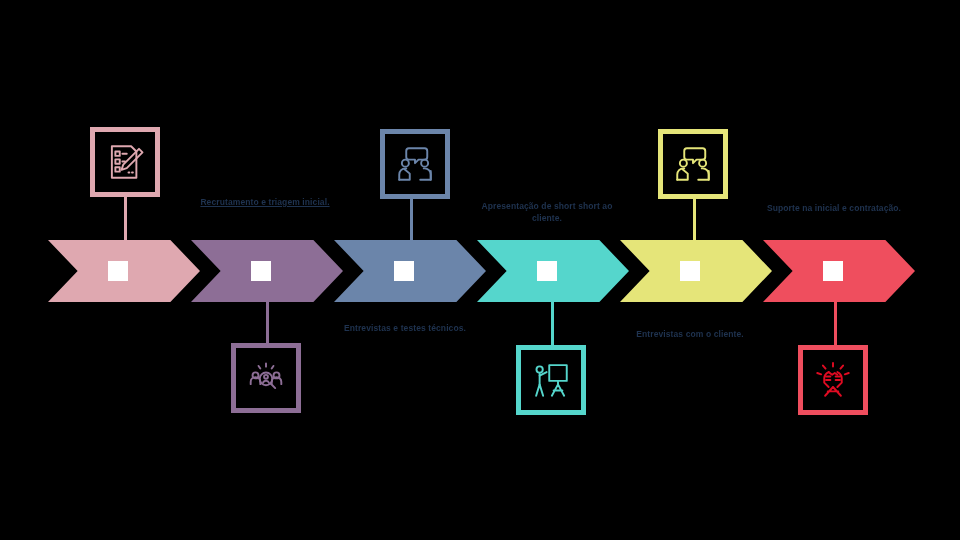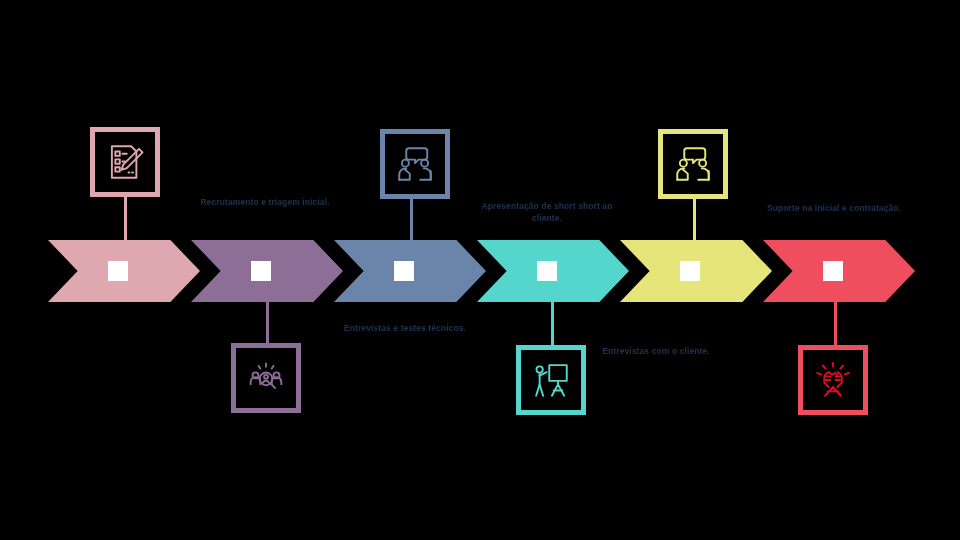--- a/index.html
+++ b/index.html
@@ -207,23 +207,23 @@
       <path d="M24 8.5 v-4 M15.5 11 l-3 -3.5 M32.5 11 l3 -3.5 M10.5 17.5 l-4.5 -1.5 M37.5 17.5 l4.5 -1.5"></path>
       <path d="M19 15 c-3 1.5 -5 4 -5 7 l0 5 l5 5"></path>
       <path d="M29 15 c3 1.5 5 4 5 7 l0 5 l-5 5"></path>
       <path d="M19 15 l4 3 l3 -2 l3 2"></path>
       <path d="M16 20 h5 M16 24 h5 M27 20 h5 M27 24 h5"></path>
       <path d="M24 32 l-9 10 M24 32 l9 10 M18 37 h12"></path>
     </svg>
   </div>
 
 
-  <div class="caption" style="left:185px;top:196px;">Recrutamento e triagem inicial.</div>
+  <div class="caption" style="left:185px;top:196px;text-decoration:underline;">Recrutamento e triagem inicial.</div>
 
   <div class="caption" style="left:325px;top:322px;">Entrevistas e testes técnicos.</div>
 
   <div class="caption" style="left:467px;top:200px;">Apresentação de short short ao cliente.</div>
 
-  <div class="caption" style="left:576px;top:328px;margin-top:17px;">Entrevistas com o cliente.</div>
+  <div class="caption" style="left:610px;top:328px;">Entrevistas com o cliente.</div>
 
   <div class="caption" style="left:754px;top:202px;">Suporte na inicial e contratação.</div>
 
 </div>
 
 </body></html>

